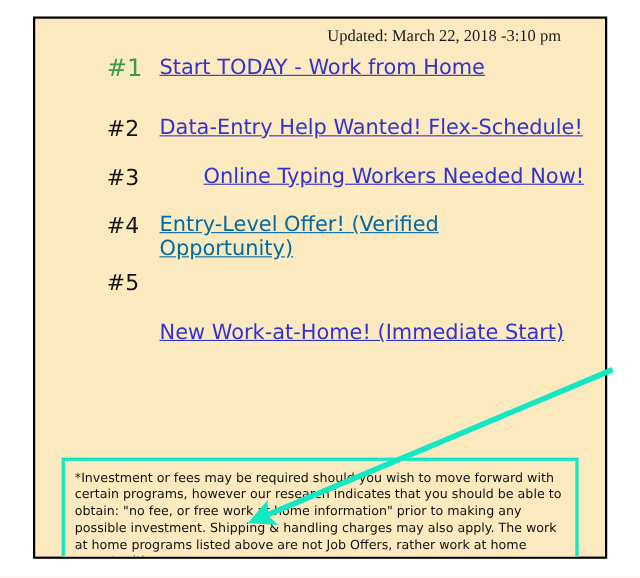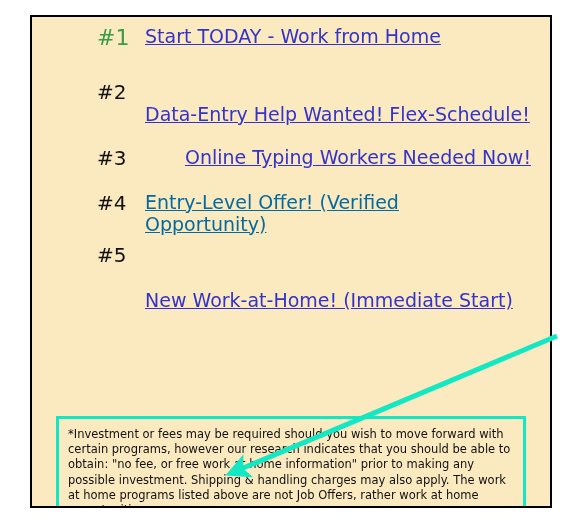--- a/index.html
+++ b/index.html
@@ -138,31 +138,34 @@
   }
 </style>
 </head>
 <body>
 
 <div id="page">
 
   <div class="panel">
 
 
+    <div class="updated-row">
+      <span class="updated-text">Updated: March 22, 2018 -3:10 pm</span>
+    </div>
 
     <ul class="offer-list">
 
       <li class="offer-row first">
         <span class="offer-num green big" style="color: rgb(58, 155, 74);">#1</span>
         <a class="offer-link big" style="color: rgb(51, 51, 204);">Start TODAY - Work from Home</a>
       </li>
 
       <li class="offer-row">
         <span class="offer-num" style="color: rgb(17, 17, 17);">#2</span>
-        <a class="offer-link" style="color: rgb(51, 51, 204); margin-top: 23px;">Data-Entry Help Wanted! Flex-Schedule!</a>
+        <a class="offer-link" style="color: rgb(51, 51, 204);">Data-Entry Help Wanted! Flex-Schedule!</a>
       </li>
 
       <li class="offer-row">
         <span class="offer-num" style="color: rgb(17, 17, 17);">#3</span>
         <a class="offer-link" style="color: rgb(51, 51, 204); margin-left: 40px;">Online Typing Workers Needed Now!</a>
       </li>
 
       <li class="offer-row tight">
         <span class="offer-num" style="color: rgb(17, 17, 17);">#4</span>
         <a class="offer-link wrap" style="color: #0369a1;">Entry-Level Offer! (Verified Opportunity)</a>

